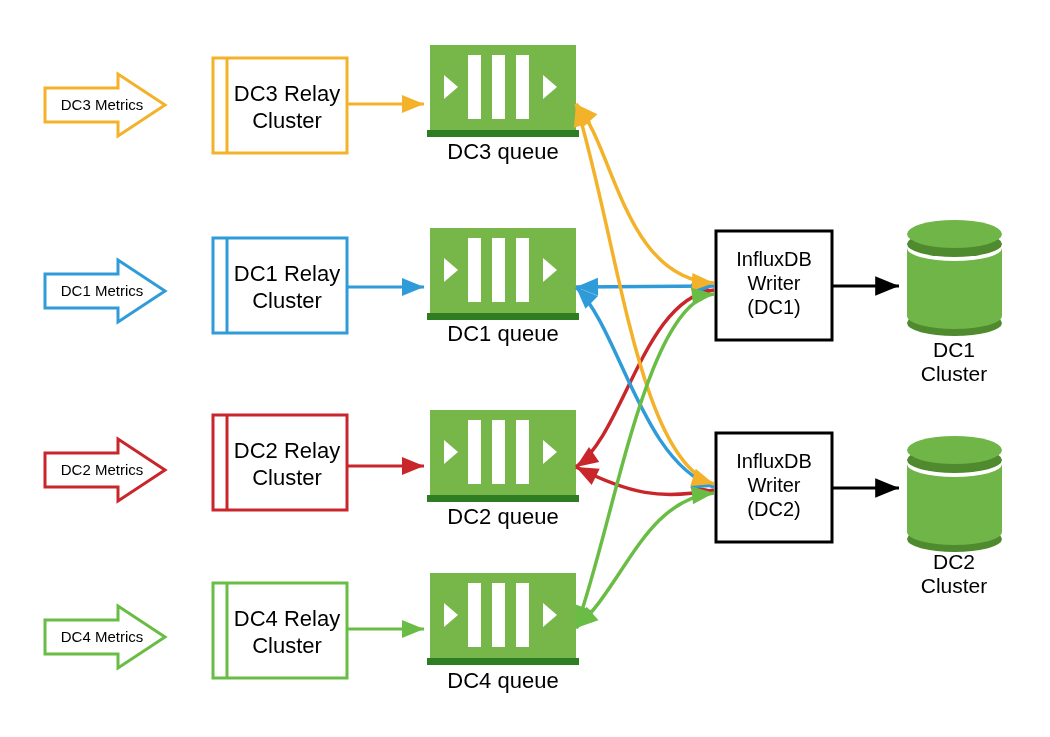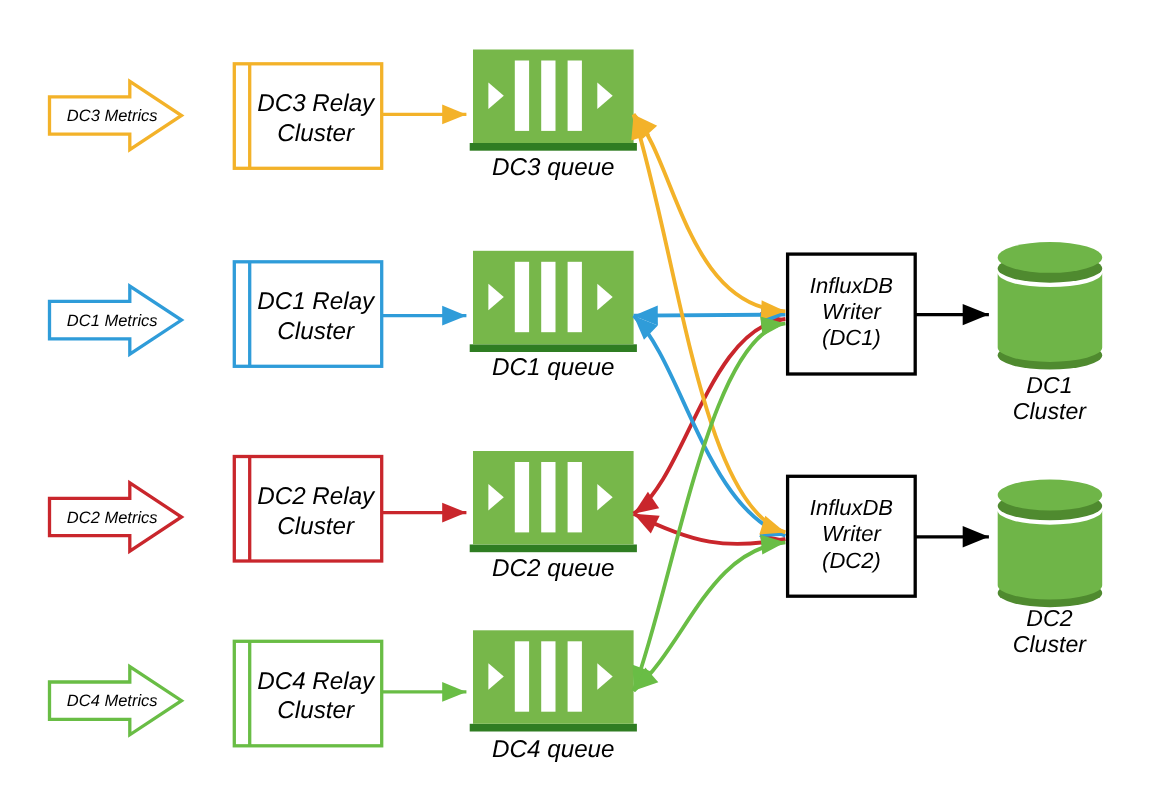--- a/index.html
+++ b/index.html
@@ -1,16 +1,16 @@
 <!DOCTYPE html>
 <html><head>
 <meta charset="utf-8">
 <style>
   html, body { margin: 0; padding: 0; background: #ffffff; }
-  .stage { width: 898px; height: 737px; position: relative; background: #ffffff; font-style: italic; }
+  .stage { width: 898px; height: 737px; position: relative; background: #ffffff; }
   svg { display: block; }
   text {
     font-family: "Liberation Sans", sans-serif;
     fill: #000000;
   }
   .t-metrics { font-size: 15px; text-anchor: middle; }
   .t-relay   { font-size: 22px; text-anchor: middle; }
   .t-queue   { font-size: 22px; text-anchor: middle; }
   .t-writer  { font-size: 20px; text-anchor: middle; }
   .t-db      { font-size: 21px; text-anchor: middle; }

